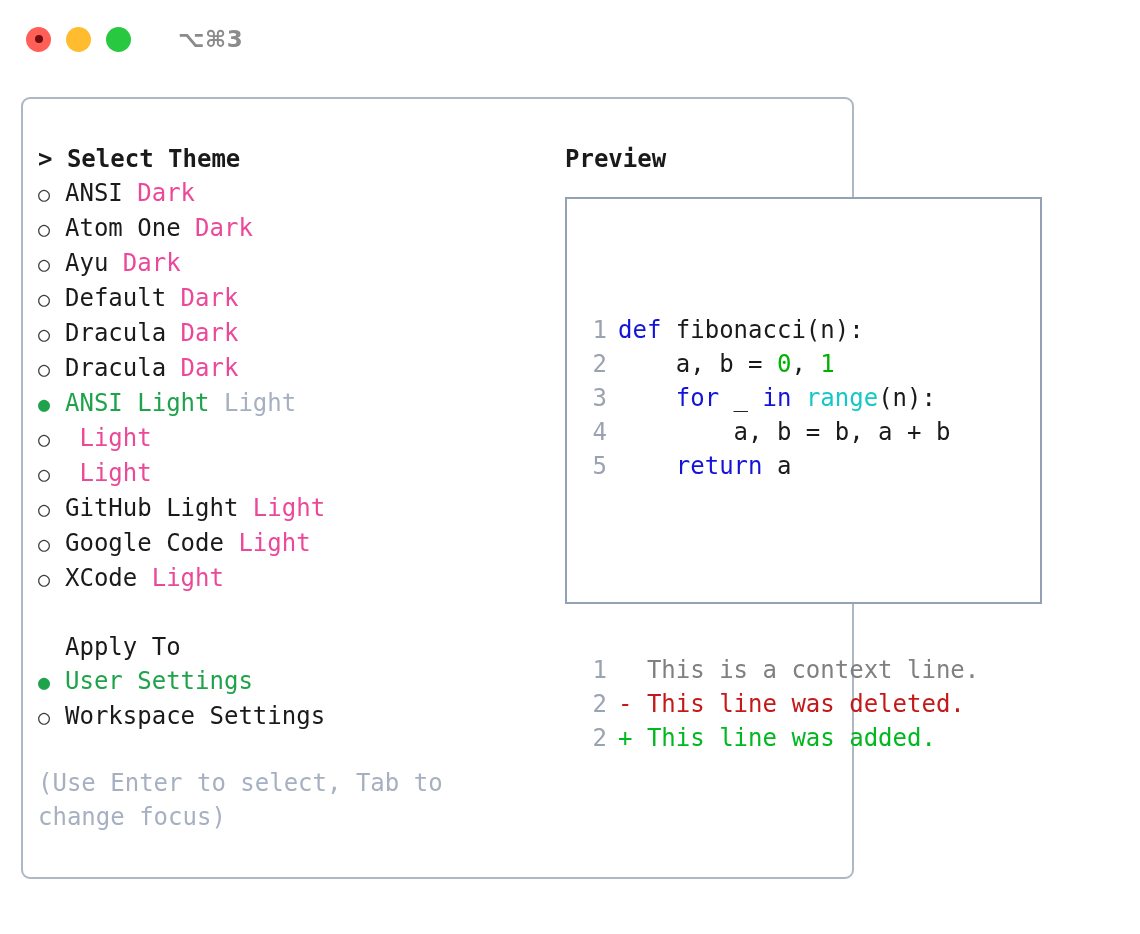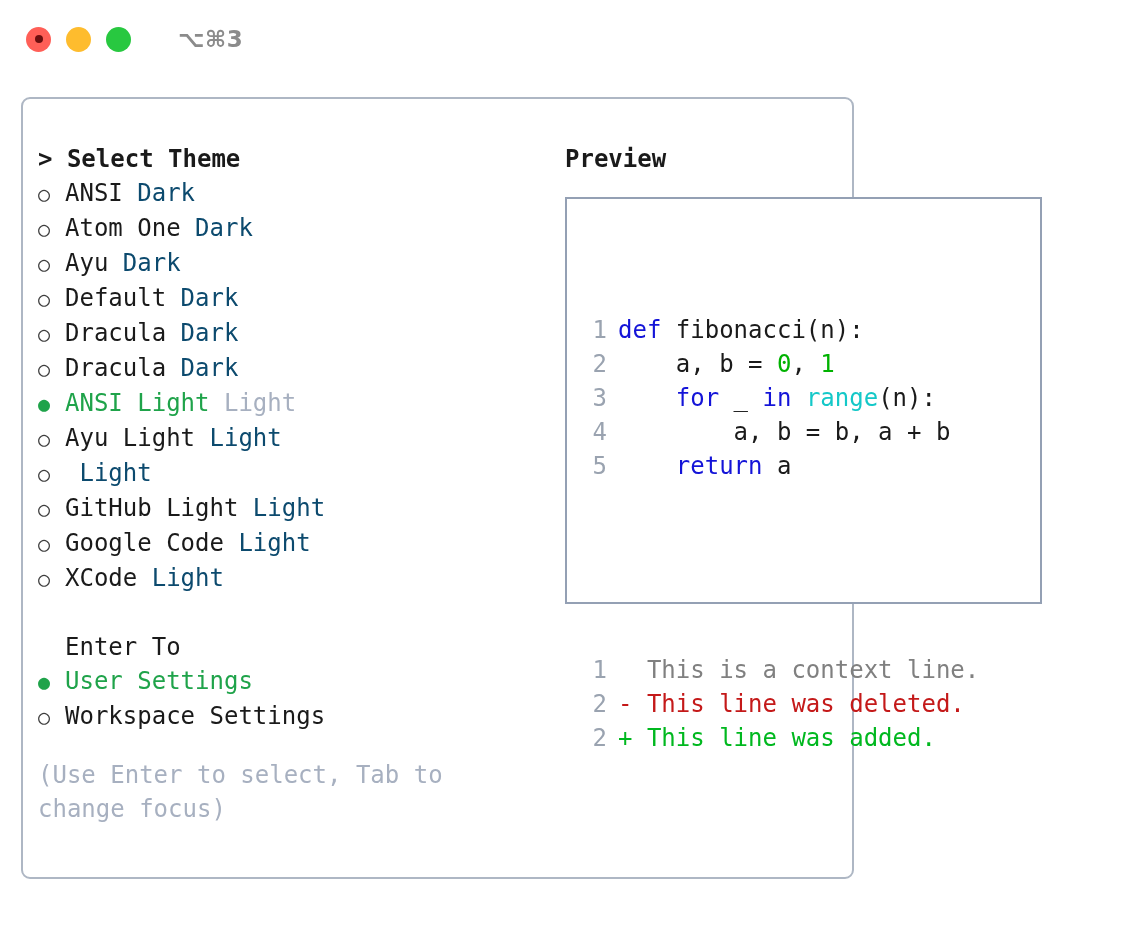--- a/index.html
+++ b/index.html
@@ -103,34 +103,34 @@
     flex: 0 0 27px;
     color: #3d3d3d;
     font-size: 20px;
   }
   .bullet.on {
     color: #1fa34a;
     font-size: 20px;
   }
   .row .label        { color: #1a1a1a; }
   .row .label.sel    { color: #1fa34a; }
-  .row .variant      { color: #0c4a6e; }
+  .row .variant      { color: #ec4899; }
   .row .variant.sel  { color: #a7b0c0; }
 
   .subhead {
     font-size: 24px;
     color: #1a1a1a;
     line-height: 34px;
     padding-left: 27px;
     white-space: pre;
   }
   .spacer-row { height: 34px; }
 
   .hint {
-    margin-top: 24px;
+    margin-top: 32px;
     font-size: 24px;
     line-height: 34px;
     color: #a7b0c0;
     width: 412px;
     white-space: pre-wrap;
     word-break: break-word;
   }
 
   
   .right-col {
@@ -201,30 +201,30 @@
     <div class="left-col">
       <div class="section-head">&gt; Select Theme</div>
       <div id="theme-list">
           <div class="row"><span class="bullet">○</span><span class="label">ANSI</span><span> </span><span class="variant">Dark</span></div>
           <div class="row"><span class="bullet">○</span><span class="label">Atom One</span><span> </span><span class="variant">Dark</span></div>
           <div class="row"><span class="bullet">○</span><span class="label">Ayu</span><span> </span><span class="variant">Dark</span></div>
           <div class="row"><span class="bullet">○</span><span class="label">Default</span><span> </span><span class="variant">Dark</span></div>
           <div class="row"><span class="bullet">○</span><span class="label">Dracula</span><span> </span><span class="variant">Dark</span></div>
           <div class="row"><span class="bullet">○</span><span class="label">Dracula</span><span> </span><span class="variant">Dark</span></div>
           <div class="row"><span class="bullet on">●</span><span class="label sel">ANSI Light</span><span> </span><span class="variant sel">Light</span></div>
-          <div class="row"><span class="bullet">○</span><span class="label">Ayu Light</span><span> </span><span class="variant">Light</span></div>
+          <div class="row"><span class="bullet">○</span><span> </span><span class="variant">Light</span></div>
           <div class="row"><span class="bullet">○</span><span> </span><span class="variant">Light</span></div>
           <div class="row"><span class="bullet">○</span><span class="label">GitHub Light</span><span> </span><span class="variant">Light</span></div>
           <div class="row"><span class="bullet">○</span><span class="label">Google Code</span><span> </span><span class="variant">Light</span></div>
           <div class="row"><span class="bullet">○</span><span class="label">XCode</span><span> </span><span class="variant">Light</span></div>
         </div>
 
       <div class="spacer-row"></div>
 
-      <div class="subhead">Enter To</div>
+      <div class="subhead">Apply To</div>
       <div id="apply-list">
           <div class="row"><span class="bullet on">●</span><span class="label sel">User Settings</span></div>
           <div class="row"><span class="bullet">○</span><span class="label">Workspace Settings</span></div>
         </div>
 
       <div class="hint">(Use Enter to select, Tab to change focus)</div>
     </div>
 
     <div class="right-col">
       <div class="preview-title">Preview</div>

